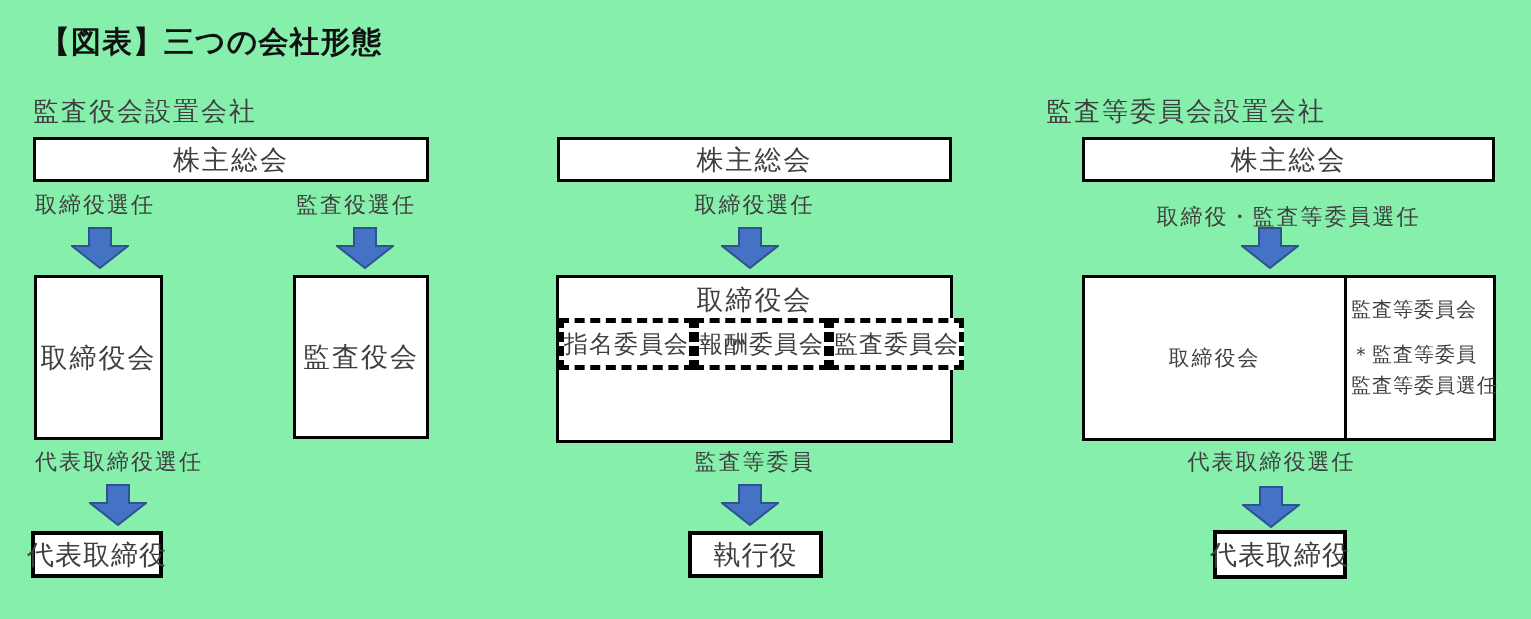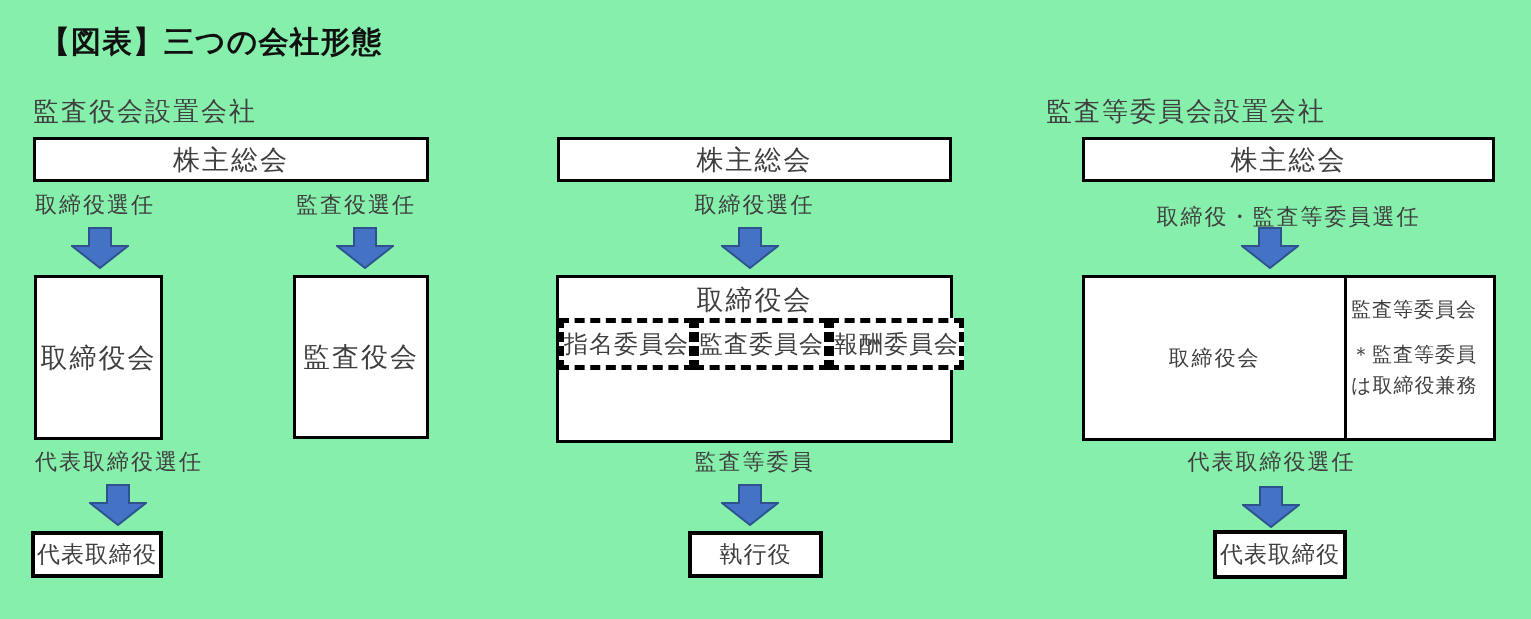--- a/index.html
+++ b/index.html
@@ -17,21 +17,21 @@
   }
   .lbl{
     position:absolute;font-size:22px;letter-spacing:2px;white-space:nowrap;
   }
   .lbl.centered{text-align:center;}
   .box{
     position:absolute;border:3px solid #000;background:#fff;box-sizing:border-box;
     display:flex;align-items:center;justify-content:center;
     font-size:27px;letter-spacing:2px;white-space:nowrap;
   }
-  .box.small{font-size:23px;letter-spacing:1px;border-width:4px;}
+  .box.small{font-size:27px;letter-spacing:1px;border-width:4px;}
   .arrow{position:absolute;width:58px;height:42px;}
   .arrow svg{display:block;width:100%;height:100%;}
   
   .c1-hdr{left:33px;}
   .c1-sh{left:33px;top:137px;width:396px;height:45px;}
   .c1-lblL{left:35px;top:190px;}
   .c1-lblR{left:296px;top:190px;}
   .c1-a1{left:71px;top:227px;}
   .c1-a2{left:336px;top:227px;}
   .c1-boardL{left:34px;top:275px;width:129px;height:165px;}
@@ -131,24 +131,24 @@
       </svg>
   </div>
 
   <div class="box c2-big">
     <div class="c2-board-title">取締役会</div>
     <div class="c2-committees">
       <div class="committee">
         <span>指名委員会</span>
       </div>
       <div class="committee">
-        <span>監査委員会</span>
+        <span>報酬委員会</span>
       </div>
       <div class="committee">
-        <span>報酬委員会</span>
+        <span>監査委員会</span>
       </div>
     </div>
   </div>
 
   <div class="lbl centered c2-lblB">監査等委員</div>
   <div class="arrow c2-a2">
     <svg viewBox="0 0 58 42">
         <polygon points="18,1 40,1 40,19 57,19 29,41 1,19 18,19" fill="#4472C4" stroke="#2F528F" stroke-width="2"></polygon>
       </svg>
   </div>
@@ -166,21 +166,21 @@
     <svg viewBox="0 0 58 42">
         <polygon points="18,1 40,1 40,19 57,19 29,41 1,19 18,19" fill="#4472C4" stroke="#2F528F" stroke-width="2"></polygon>
       </svg>
   </div>
 
   <div class="box c3-big">
     <div class="c3-board-cell">取締役会</div>
     <div class="c3-note-cell">
       <div class="line1">監査等委員会</div>
       <div>＊監査等委員</div>
-      <div>は取締役兼務</div>
+      <div>監査等委員選任</div>
     </div>
   </div>
 
   <div class="lbl centered c3-lblB">代表取締役選任</div>
   <div class="arrow c3-a2">
     <svg viewBox="0 0 58 42">
         <polygon points="18,1 40,1 40,19 57,19 29,41 1,19 18,19" fill="#4472C4" stroke="#2F528F" stroke-width="2"></polygon>
       </svg>
   </div>
   <div class="box small c3-rep">

